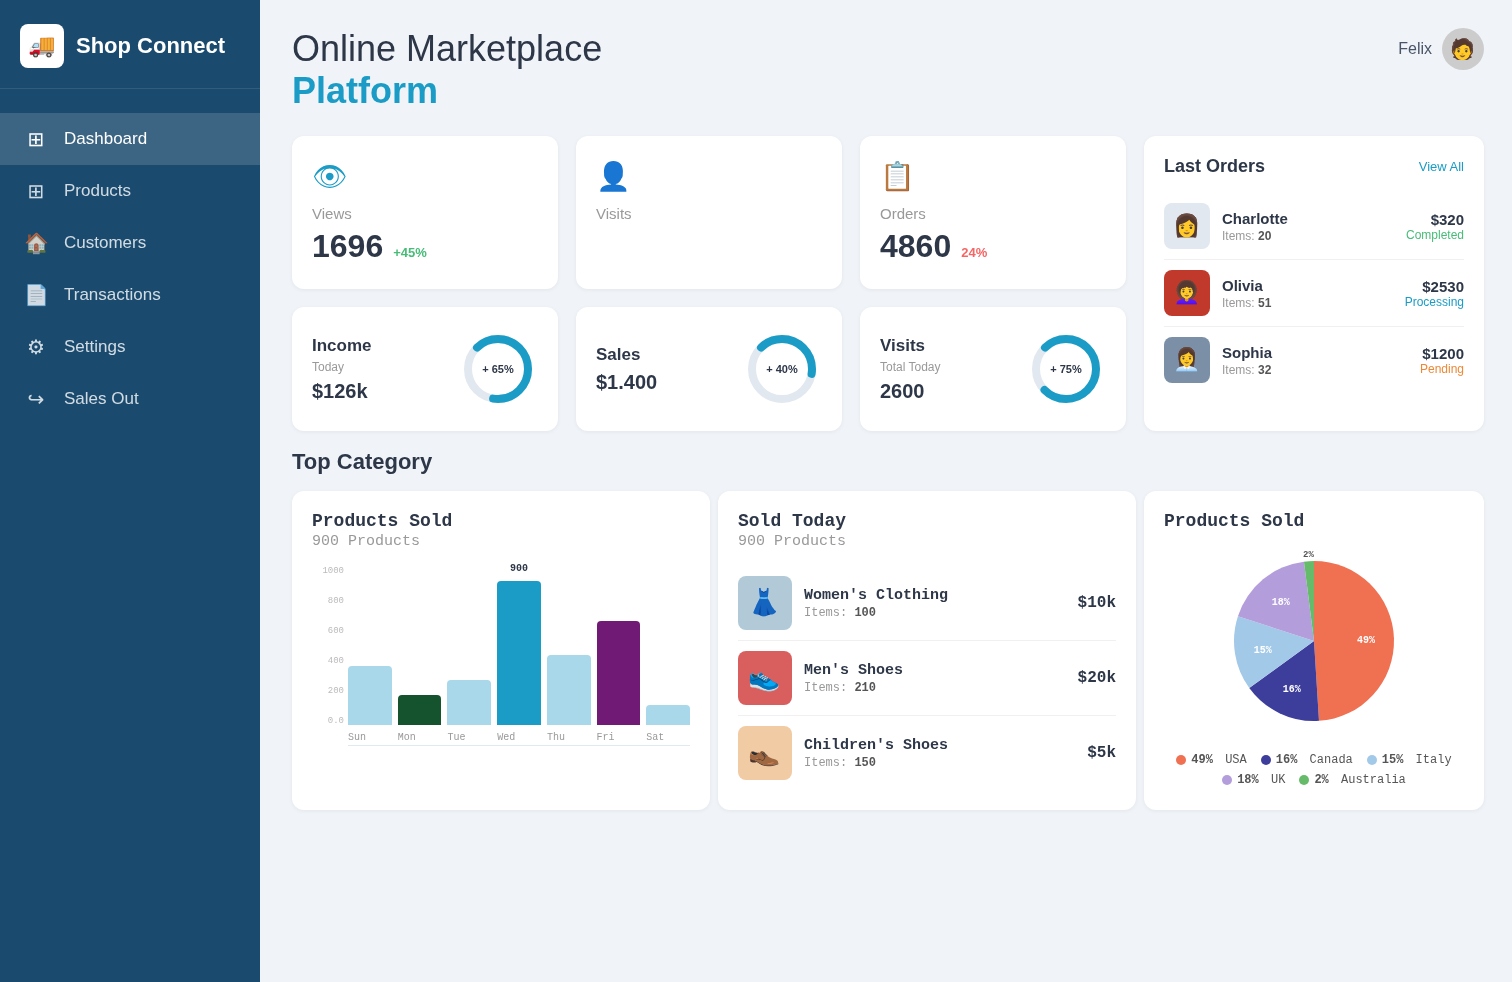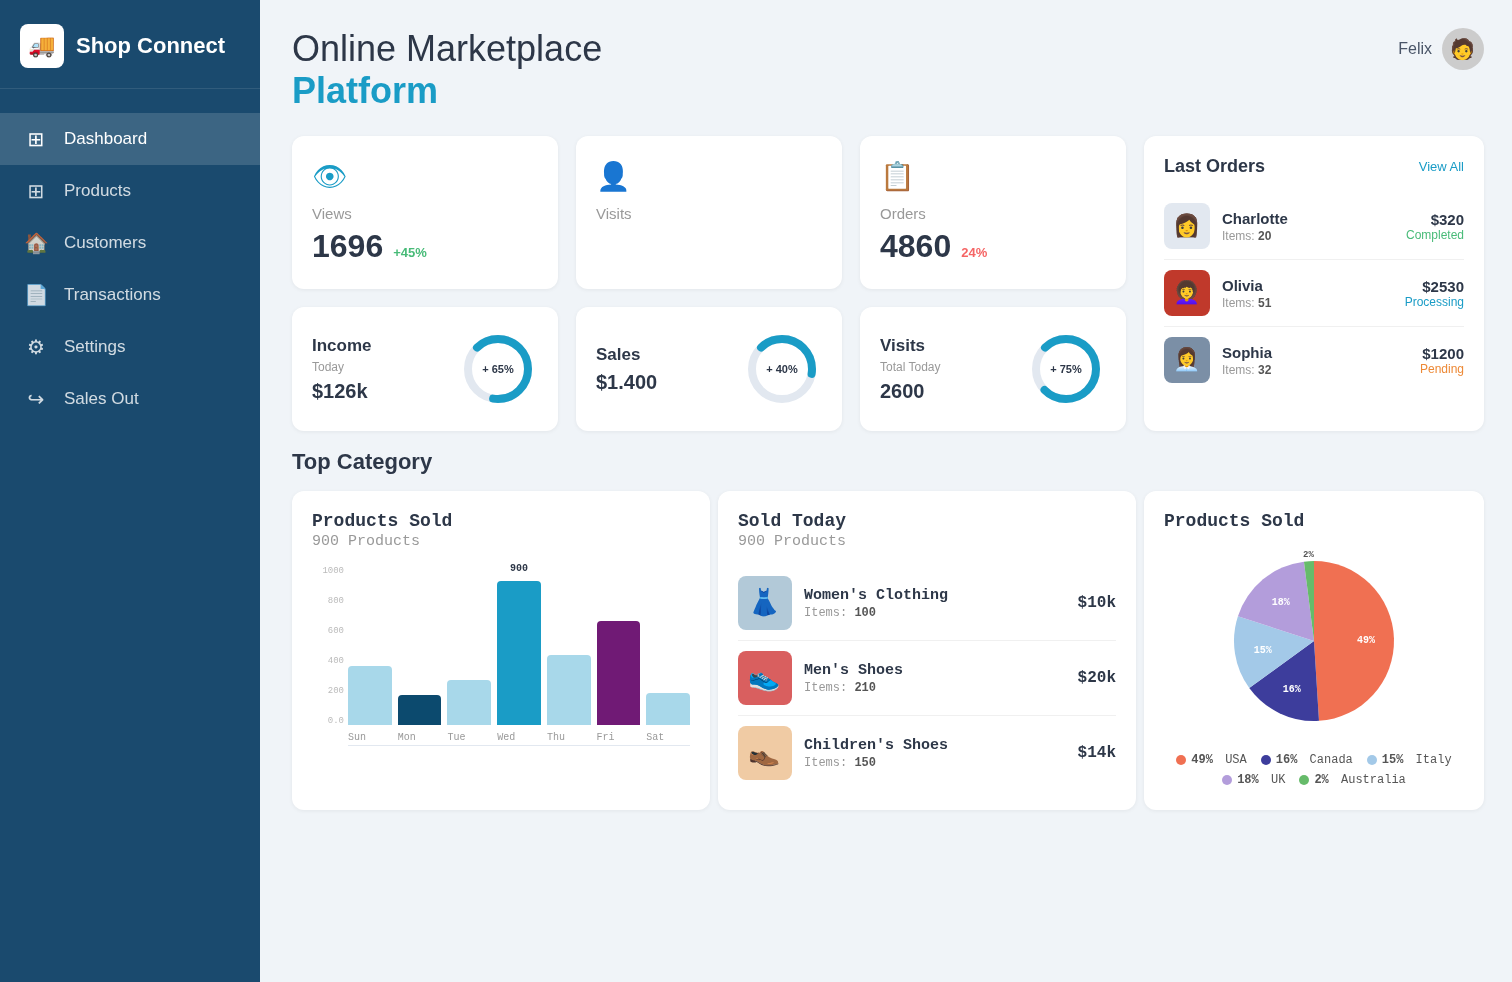--- a/index.html
+++ b/index.html
@@ -391,21 +391,21 @@
           <span style="font-size:9px;color:#bbb;text-align:right;">0.0</span>
         </div>
         <div style="flex:1;" id="bar-chart-render">
             <div style="display: flex; align-items: flex-end; gap: 6px; height: 180px; border-bottom: 1px solid rgb(226, 232, 240); position: relative; padding-bottom: 0px;">
               <div style="display: flex; flex-direction: column; align-items: center; flex: 1 1 0%; justify-content: flex-end; height: 160px; margin-bottom: 20px;">
                 <div style="width: 100%; border-radius: 4px 4px 0px 0px; background: rgb(168, 216, 234); height: 59px; position: relative;">
                   <div style="font-size: 10px; color: rgb(153, 153, 153); position: absolute; bottom: -18px;">Sun</div>
                 </div>
               </div>
               <div style="display: flex; flex-direction: column; align-items: center; flex: 1 1 0%; justify-content: flex-end; height: 160px; margin-bottom: 20px;">
-                <div style="width: 100%; border-radius: 4px 4px 0px 0px; background: #0c4a6e; height: 30px; position: relative;">
+                <div style="width: 100%; border-radius: 4px 4px 0px 0px; background: #14532d; height: 30px; position: relative;">
                   <div style="font-size: 10px; color: rgb(153, 153, 153); position: absolute; bottom: -18px;">Mon</div>
                 </div>
               </div>
               <div style="display: flex; flex-direction: column; align-items: center; flex: 1 1 0%; justify-content: flex-end; height: 160px; margin-bottom: 20px;">
                 <div style="width: 100%; border-radius: 4px 4px 0px 0px; background: rgb(168, 216, 234); height: 45px; position: relative;">
                   <div style="font-size: 10px; color: rgb(153, 153, 153); position: absolute; bottom: -18px;">Tue</div>
                 </div>
               </div>
               <div style="display: flex; flex-direction: column; align-items: center; flex: 1 1 0%; justify-content: flex-end; height: 160px; margin-bottom: 20px;">
                 <div style="width: 100%; border-radius: 4px 4px 0px 0px; background: rgb(26, 156, 198); height: 144px; position: relative;">
@@ -417,21 +417,21 @@
                 <div style="width: 100%; border-radius: 4px 4px 0px 0px; background: rgb(168, 216, 234); height: 70px; position: relative;">
                   <div style="font-size: 10px; color: rgb(153, 153, 153); position: absolute; bottom: -18px;">Thu</div>
                 </div>
               </div>
               <div style="display: flex; flex-direction: column; align-items: center; flex: 1 1 0%; justify-content: flex-end; height: 160px; margin-bottom: 20px;">
                 <div style="width: 100%; border-radius: 4px 4px 0px 0px; background: #701a75; height: 104px; position: relative;">
                   <div style="font-size: 10px; color: rgb(153, 153, 153); position: absolute; bottom: -18px;">Fri</div>
                 </div>
               </div>
               <div style="display: flex; flex-direction: column; align-items: center; flex: 1 1 0%; justify-content: flex-end; height: 160px; margin-bottom: 20px;">
-                <div style="width: 100%; border-radius: 4px 4px 0px 0px; background: rgb(168, 216, 234); height: 32px; position: relative;">
+                <div style="width: 100%; border-radius: 4px 4px 0px 0px; background: rgb(168, 216, 234); height: 20px; position: relative;">
                   <div style="font-size: 10px; color: rgb(153, 153, 153); position: absolute; bottom: -18px;">Sat</div>
                 </div>
               </div>
             </div>
           </div>
       </div>
     </div>
 
     <div class="bottom-card">
       <div class="bottom-card-title">Sold Today</div>
@@ -454,21 +454,21 @@
         </div>
         <div class="sold-price">$20k</div>
       </div>
 
       <div class="sold-item">
         <div class="sold-thumb" style="background:#f0cba4;">👞</div>
         <div class="sold-info">
           <div class="sold-name">Children's Shoes</div>
           <div class="sold-items">Items: <span>150</span></div>
         </div>
-        <div class="sold-price">$14k</div>
+        <div class="sold-price">$5k</div>
       </div>
     </div>
 
     <div class="bottom-card">
       <div class="bottom-card-title">Products Sold</div>
       <div style="height:8px;"></div>
       <div class="pie-area">
         <div style="position:relative; width:200px; height:200px;">
           <svg id="pie-svg" width="200" height="200" viewBox="0 0 200 200">
               <path d="M 100 100 L 100 20 A 80 80 0 0 1 105.02324156234508 179.84213827426174 Z" fill="#f07052"></path>

